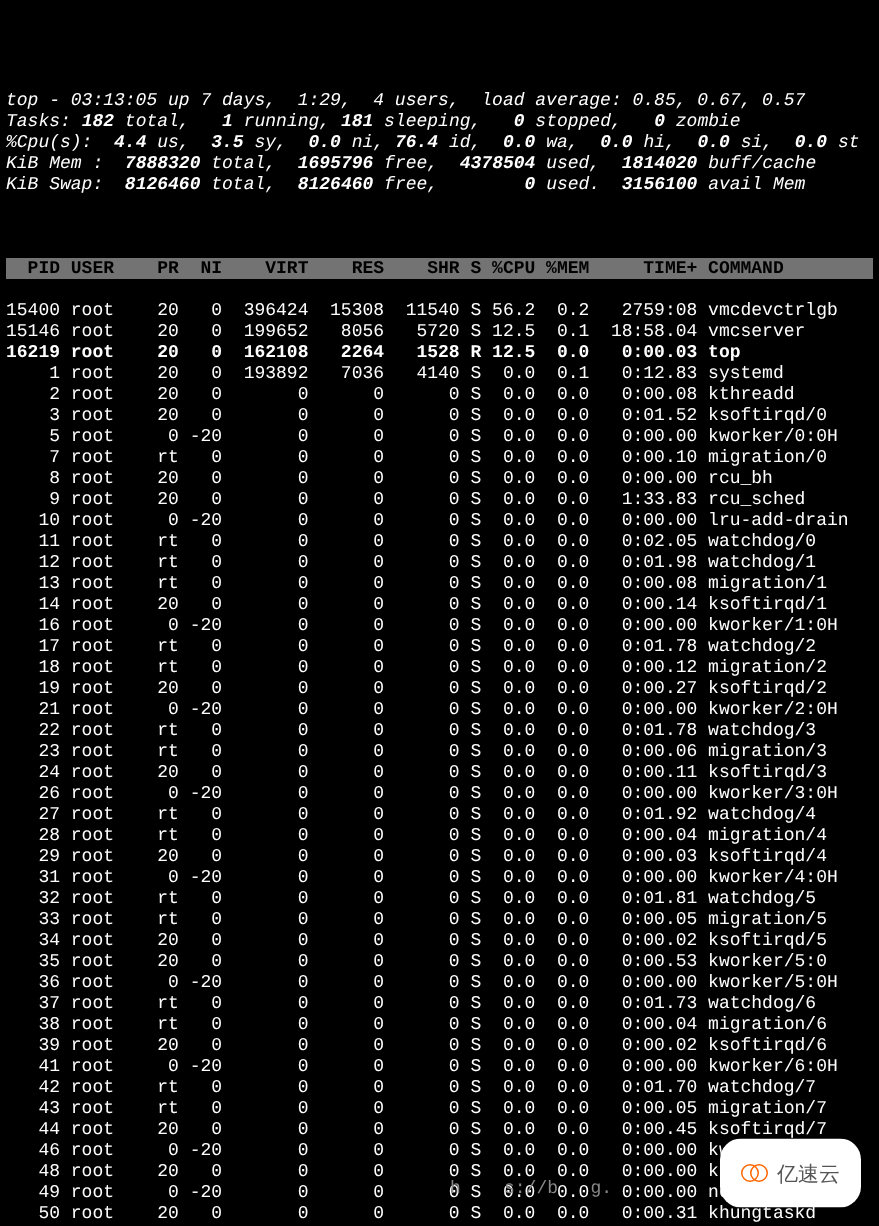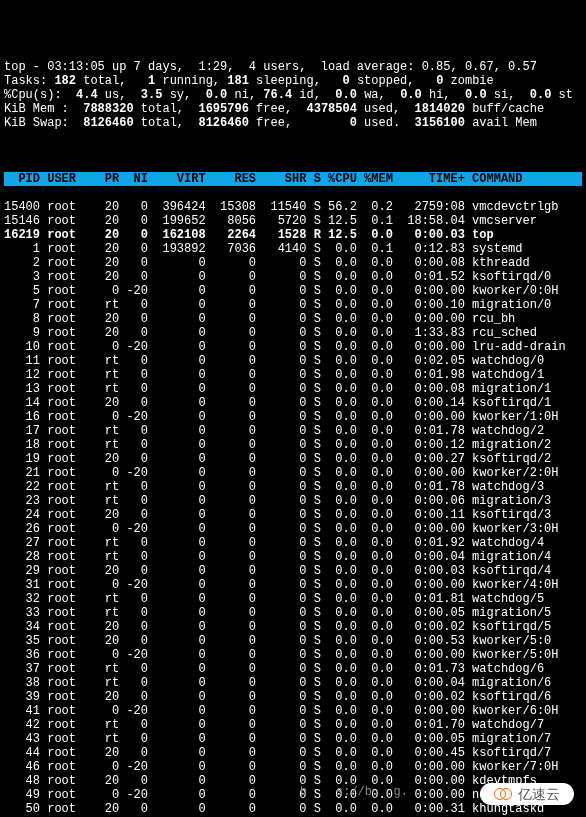--- a/index.html
+++ b/index.html
@@ -7,36 +7,36 @@
     padding: 4px;
     background: #000;
     color: #fff;
     font-family: "Courier New", monospace;
     font-size: 12px;
     line-height: 14px;
     width: 586px;
     box-sizing: border-box;
     white-space: pre;
   }
-  .summary { white-space: pre; }
+  .summary { white-space: pre; font-style: italic; }
   .bold { font-weight: bold; }
   .hdr {
-    background: #0ea5e9;
+    background: #737373;
     color: #000;
     font-weight: bold;
   }
   .row { display: block; }
   .watermark {
     position: fixed;
     right: 12px;
     bottom: 12px;
     background: #fff;
     color: #555;
     border-radius: 14px;
-    padding: 4px 14px;
+    padding: 16px 14px;
     font-family: sans-serif;
     font-size: 14px;
     display: flex;
     align-items: center;
     gap: 6px;
   }
   .watermark-icon {
     width: 18px; height: 12px;
     position: relative;
   }

